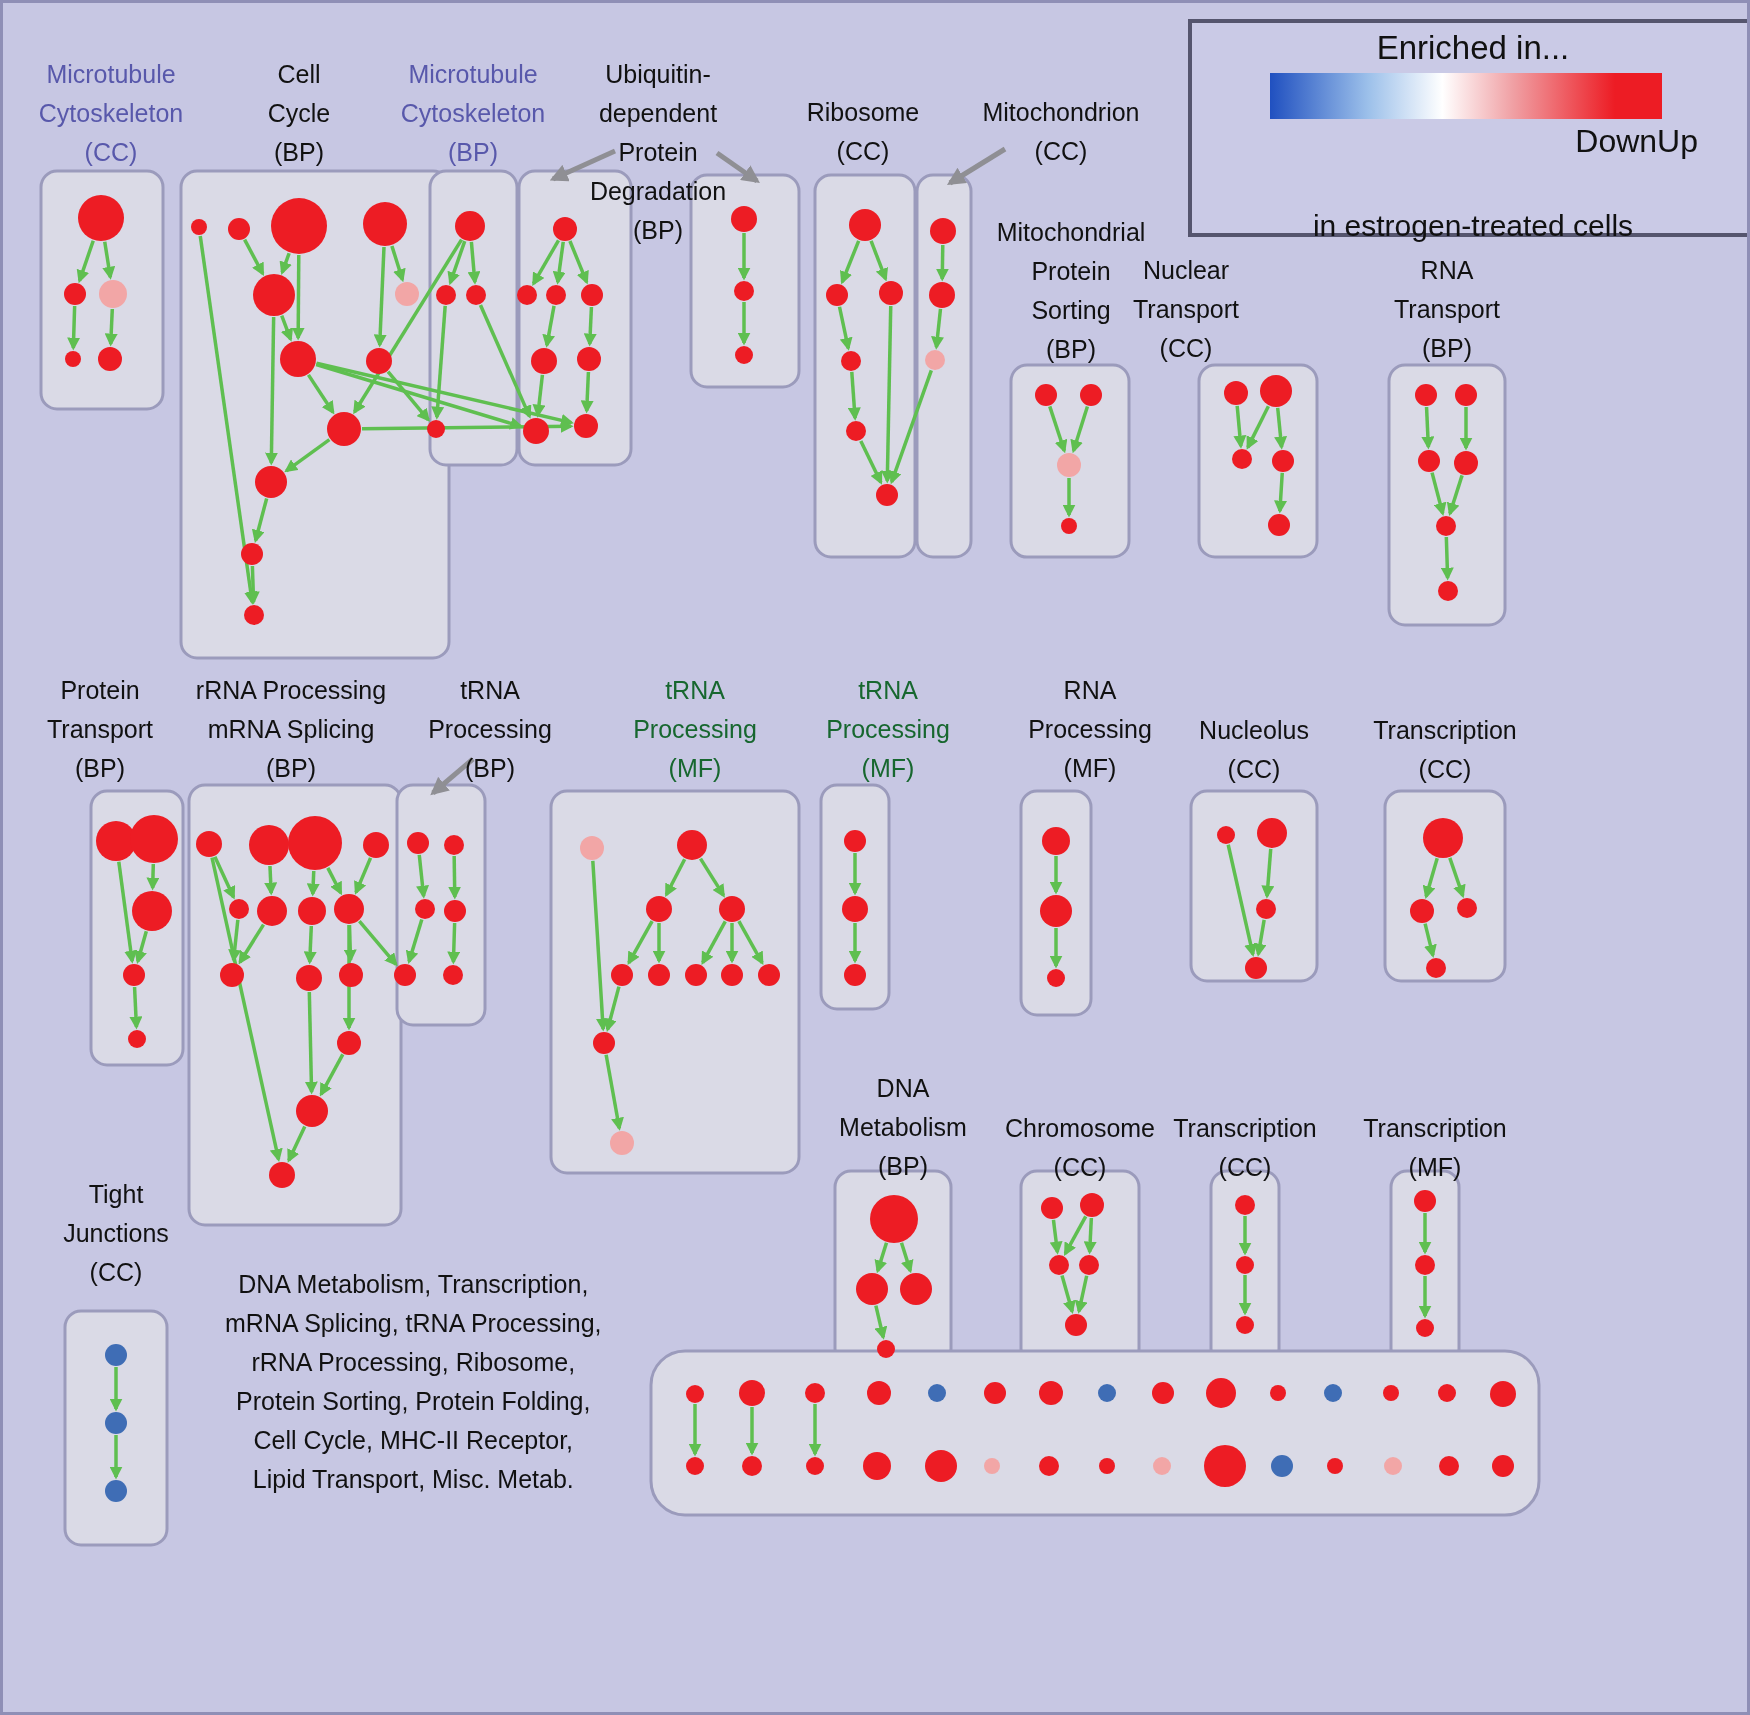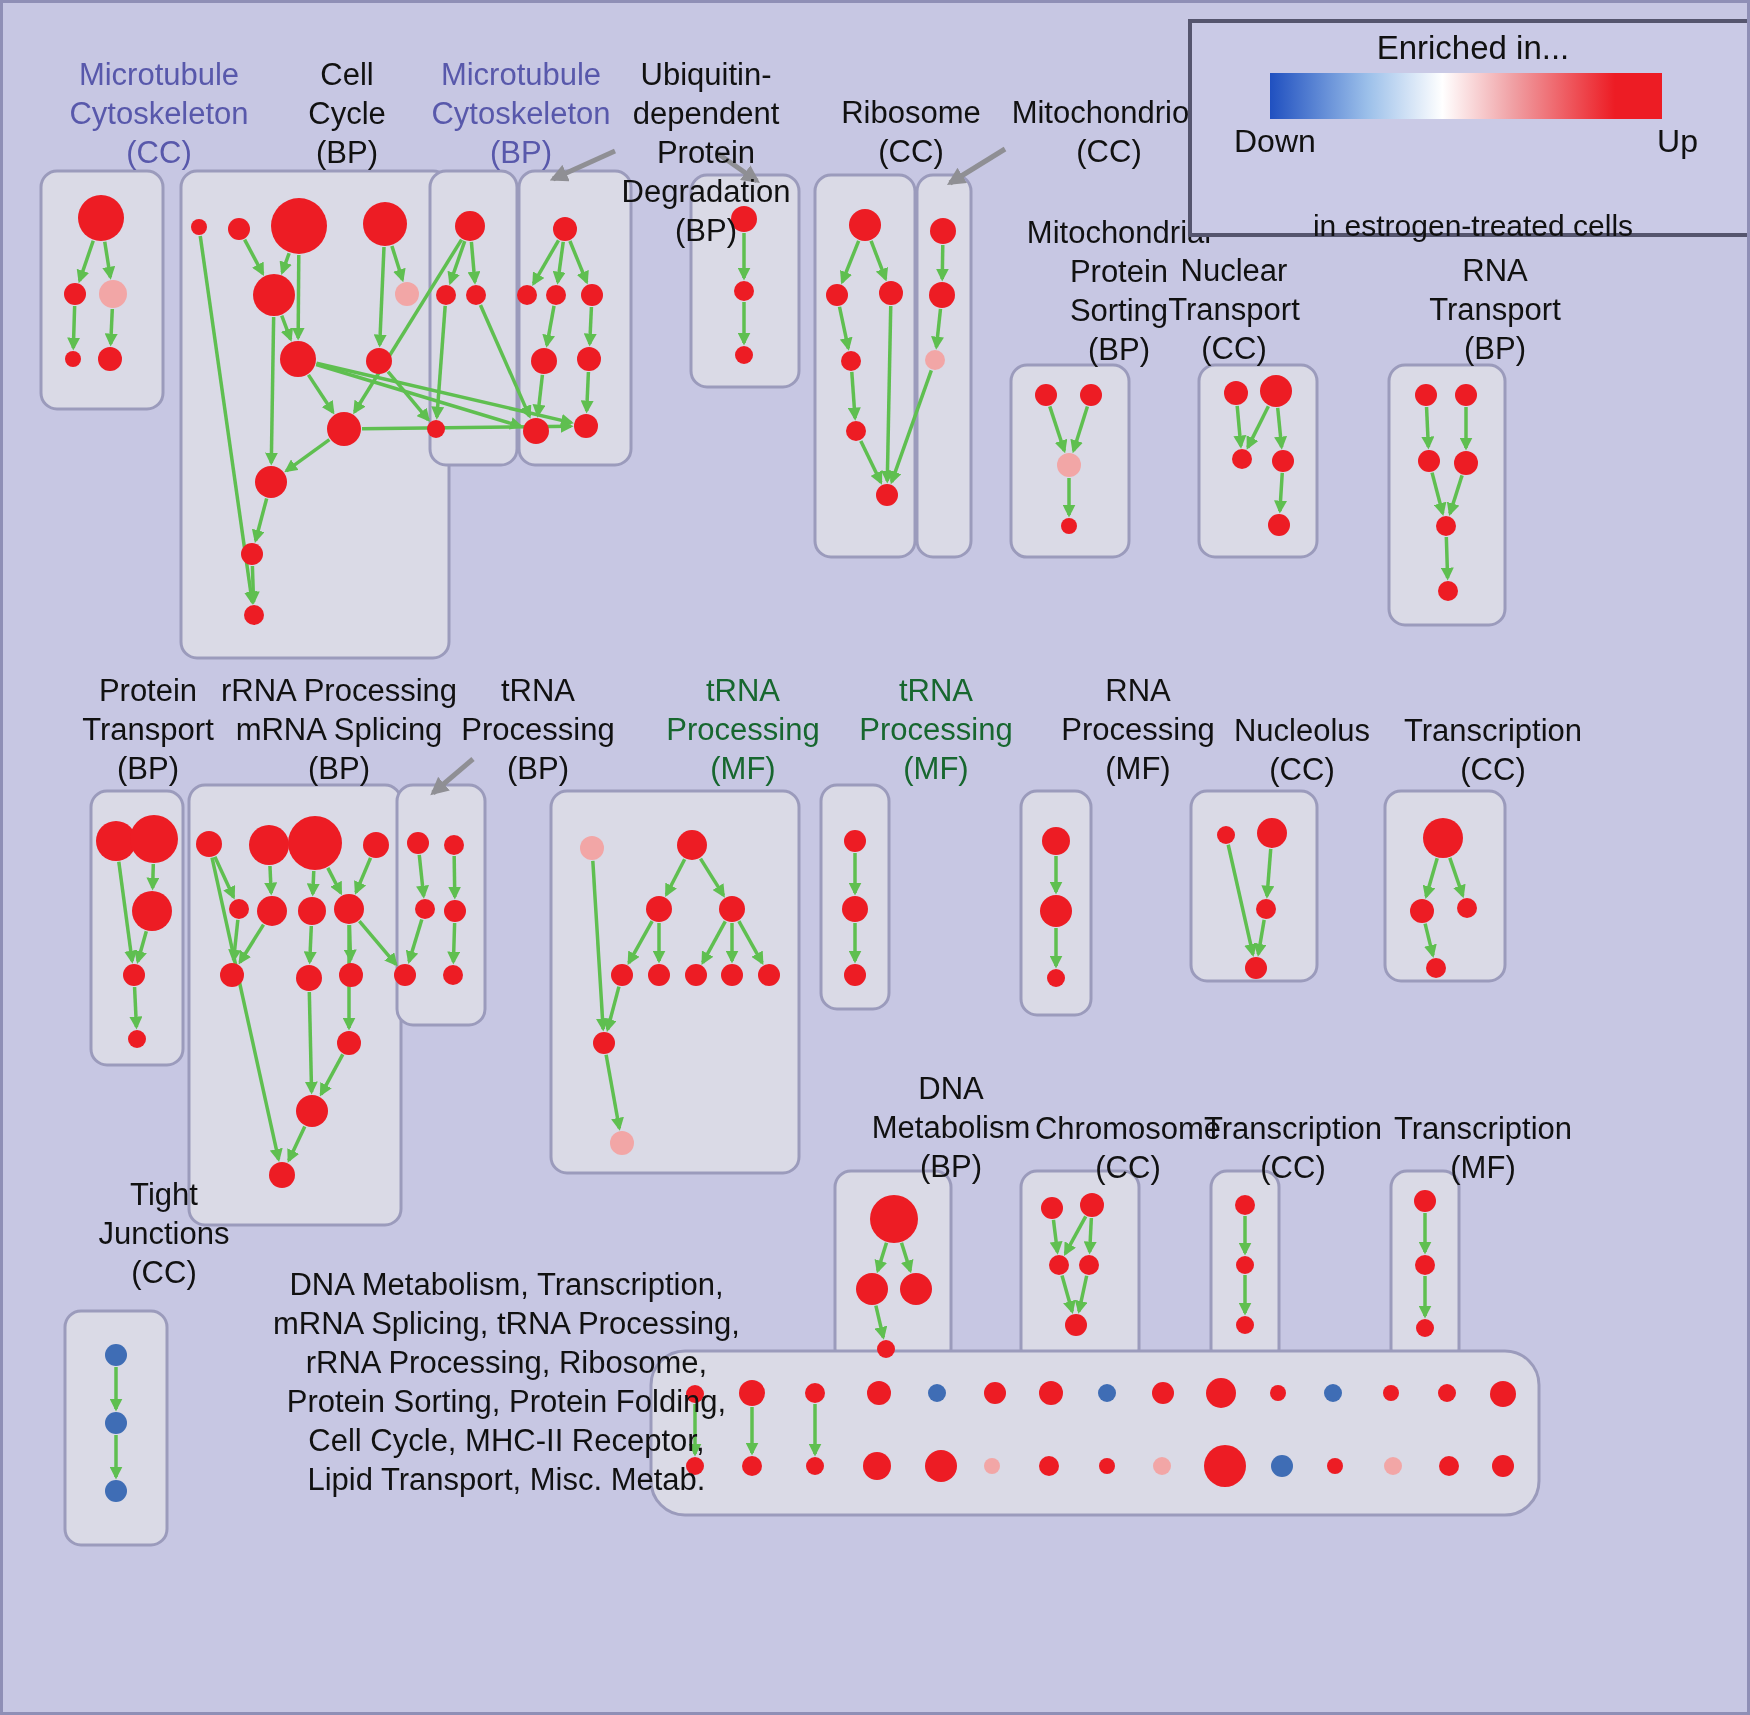--- a/index.html
+++ b/index.html
@@ -12,45 +12,44 @@
     background: #c7c7e3;
     border: 3px solid #8f8fb6;
     overflow: hidden;
   }
   #diagram-svg { position: absolute; left: 0; top: 0; }
   #labels { position: absolute; left: 0; top: 0; width: 100%; height: 100%; pointer-events: none; }
   .diagram-label {
     position: absolute;
     transform: translateX(-50%);
     text-align: center;
-    font-size: 31px;
+    font-size: 25px;
     line-height: 39px;
     white-space: pre-line;
     color: #111;
-    margin-left: 48px;
   }
   .diagram-label.left { transform: none; text-align: center; }
   .legend {
     position: absolute;
     left: 1185px; top: 16px;
     width: 570px; height: 218px;
     border: 4px solid #55556e;
     background: #cacae6;
   }
   .legend-title {
     position: absolute; top: 6px; left: 0; width: 100%;
     text-align: center; font-size: 33px; color: #111;
   }
   .legend-gradient {
     position: absolute; left: 78px; top: 50px; width: 392px; height: 46px;
     background: linear-gradient(to right, #2050c0 0%, #9cc0ea 25%, #ffffff 44%, #f0a0a4 62%, #ed1c24 88%, #ed1c24 100%);
   }
   .legend-downup {
     position: absolute; top: 100px; left: 42px; right: 56px;
-    display: flex; justify-content: space-between;
+    display: flex; justify-content: flex-end;
     font-size: 32px; color: #111;
   }
   .legend-sub { position: absolute; left: 0; width: 100%; text-align: center; font-size: 30px; color: #111; }
   .legend-sub.s1 { top: 142px; margin-top: 44px; }
   .legend-sub.s2 { top: 178px; }
 </style>
 </head>
 <body>
 
 <div id="figure">

